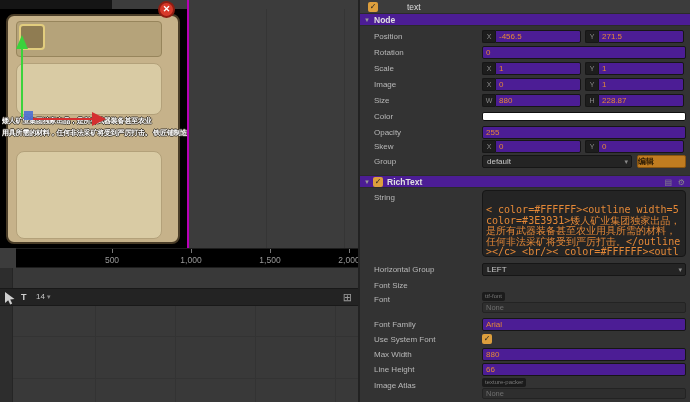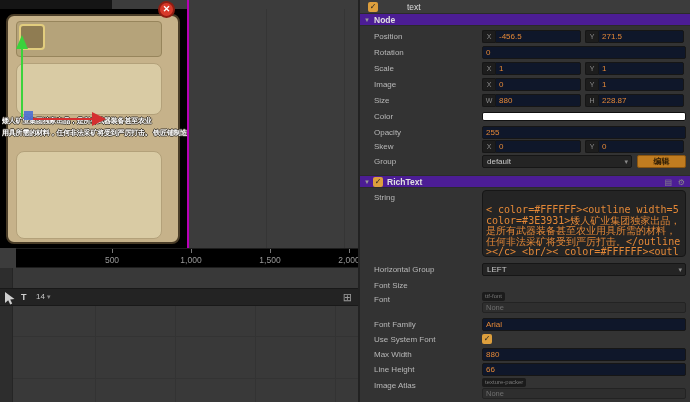--- a/index.html
+++ b/index.html
@@ -49,42 +49,42 @@
   
   #inspector { position:absolute; left:358px; top:0; width:332px; height:402px; background:#333;
                border-left:2px solid #222; }
   .insp-row { position:absolute; left:0; width:100%; height:16px; }
   .lbl { position:absolute; left:14px; top:3px; font-size:8px; color:#b8b8b8; white-space:nowrap; }
   .vfield { position:absolute; top:1px; height:13px; display:flex; }
   .f1 { left:122px; width:99px; } .f2 { left:225px; width:99px; }
   .vfull { left:122px; width:204px; }
   .chip { width:13px; background:#1d1d1d; color:#8b8b8b; font-size:7px; line-height:11px; text-align:center;
           border:1px solid #161616; border-right:none; border-radius:2px 0 0 2px; }
-  .ibox { flex:1; background:#0f172a; border:1px solid #161616; border-radius:0 2px 2px 0; color:#E48837;
+  .ibox { flex:1; background:#4c1d95; border:1px solid #161616; border-radius:0 2px 2px 0; color:#E48837;
           font-size:8px; line-height:11px; padding:0 3px; overflow:hidden; white-space:nowrap; }
   .ibox.solo { border-radius:2px; }
   .dropdown { background:#242424; border:1px solid #161616; border-radius:2px; color:#c8c8c8;
               font-size:8px; line-height:11px; padding:0 4px; position:relative; overflow:hidden; }
   .dropdown .caret { position:absolute; right:3px; top:0; color:#8a8a8a; font-size:7px; line-height:11px; }
   .checkbox { display:inline-block; width:10px; height:10px; background:#DD9F3D; border-radius:2px;
               text-align:center; line-height:10px; font-size:8px; color:#222; }
   .sec-hdr { position:absolute; left:0; width:100%; height:13px; background:#4c1d95;
              border-top:1px solid #2b2b2b; border-bottom:1px solid #2b2b2b; }
   .sec-hdr .tri { position:absolute; left:4px; top:3px; font-size:6px; color:#999; }
   .sec-hdr .ttl { position:absolute; top:1px; font-size:8.5px; color:#e0e0e0; font-weight:bold; }
   .hdr-ic { position:absolute; top:2px; color:#888; font-size:8px; }
   #insp-hdr { position:absolute; left:0; top:0; width:100%; height:13px; background:#3c3c3c; }
   #insp-hdr .checkbox { position:absolute; left:8px; top:2px; }
   #insp-hdr .nname { position:absolute; left:23px; top:2px; font-size:8.5px; color:#ddd;margin-left:24px; }
   #color-bar { position:absolute; left:122px; top:3px; width:204px; height:9px; background:#fff;
                border:1px solid #111; border-radius:2px; }
   #group-dd { position:absolute; left:122px; top:1px; width:150px; height:13px; }
   #group-edit { position:absolute; left:277px; top:1px; width:49px; height:13px; background:#c07c20;
                 border:1px solid #8a5511; border-radius:2px; color:#2e1d06; font-size:8px; font-weight:bold;
-                text-align:center; line-height:11px; }
+                line-height:11px; }
   #string-box { position:absolute; left:122px; top:0; width:204px; height:67px; background:#242424;
                 border:1px solid #161616; border-radius:4px; color:#E48837;
                 font-family:"DejaVu Sans Mono", monospace; font-size:10px; line-height:10.5px;
                 padding:14px 3px; white-space:pre-wrap; word-break:break-all; overflow:hidden; }
   .type-chip { position:absolute; left:122px; top:0; background:#1b1b1b; color:#777; font-size:6px;
                line-height:9px; padding:0 3px; border-radius:2px; }
   .asset-field { position:absolute; left:122px; top:10px; width:204px; height:11px; background:#2e2e2e;
                  border:1px solid #232323; border-radius:2px; color:#707070; font-size:7.5px;
                  line-height:9px; padding:0 3px; }
   .cb-val { position:absolute; left:122px; top:2px; }

